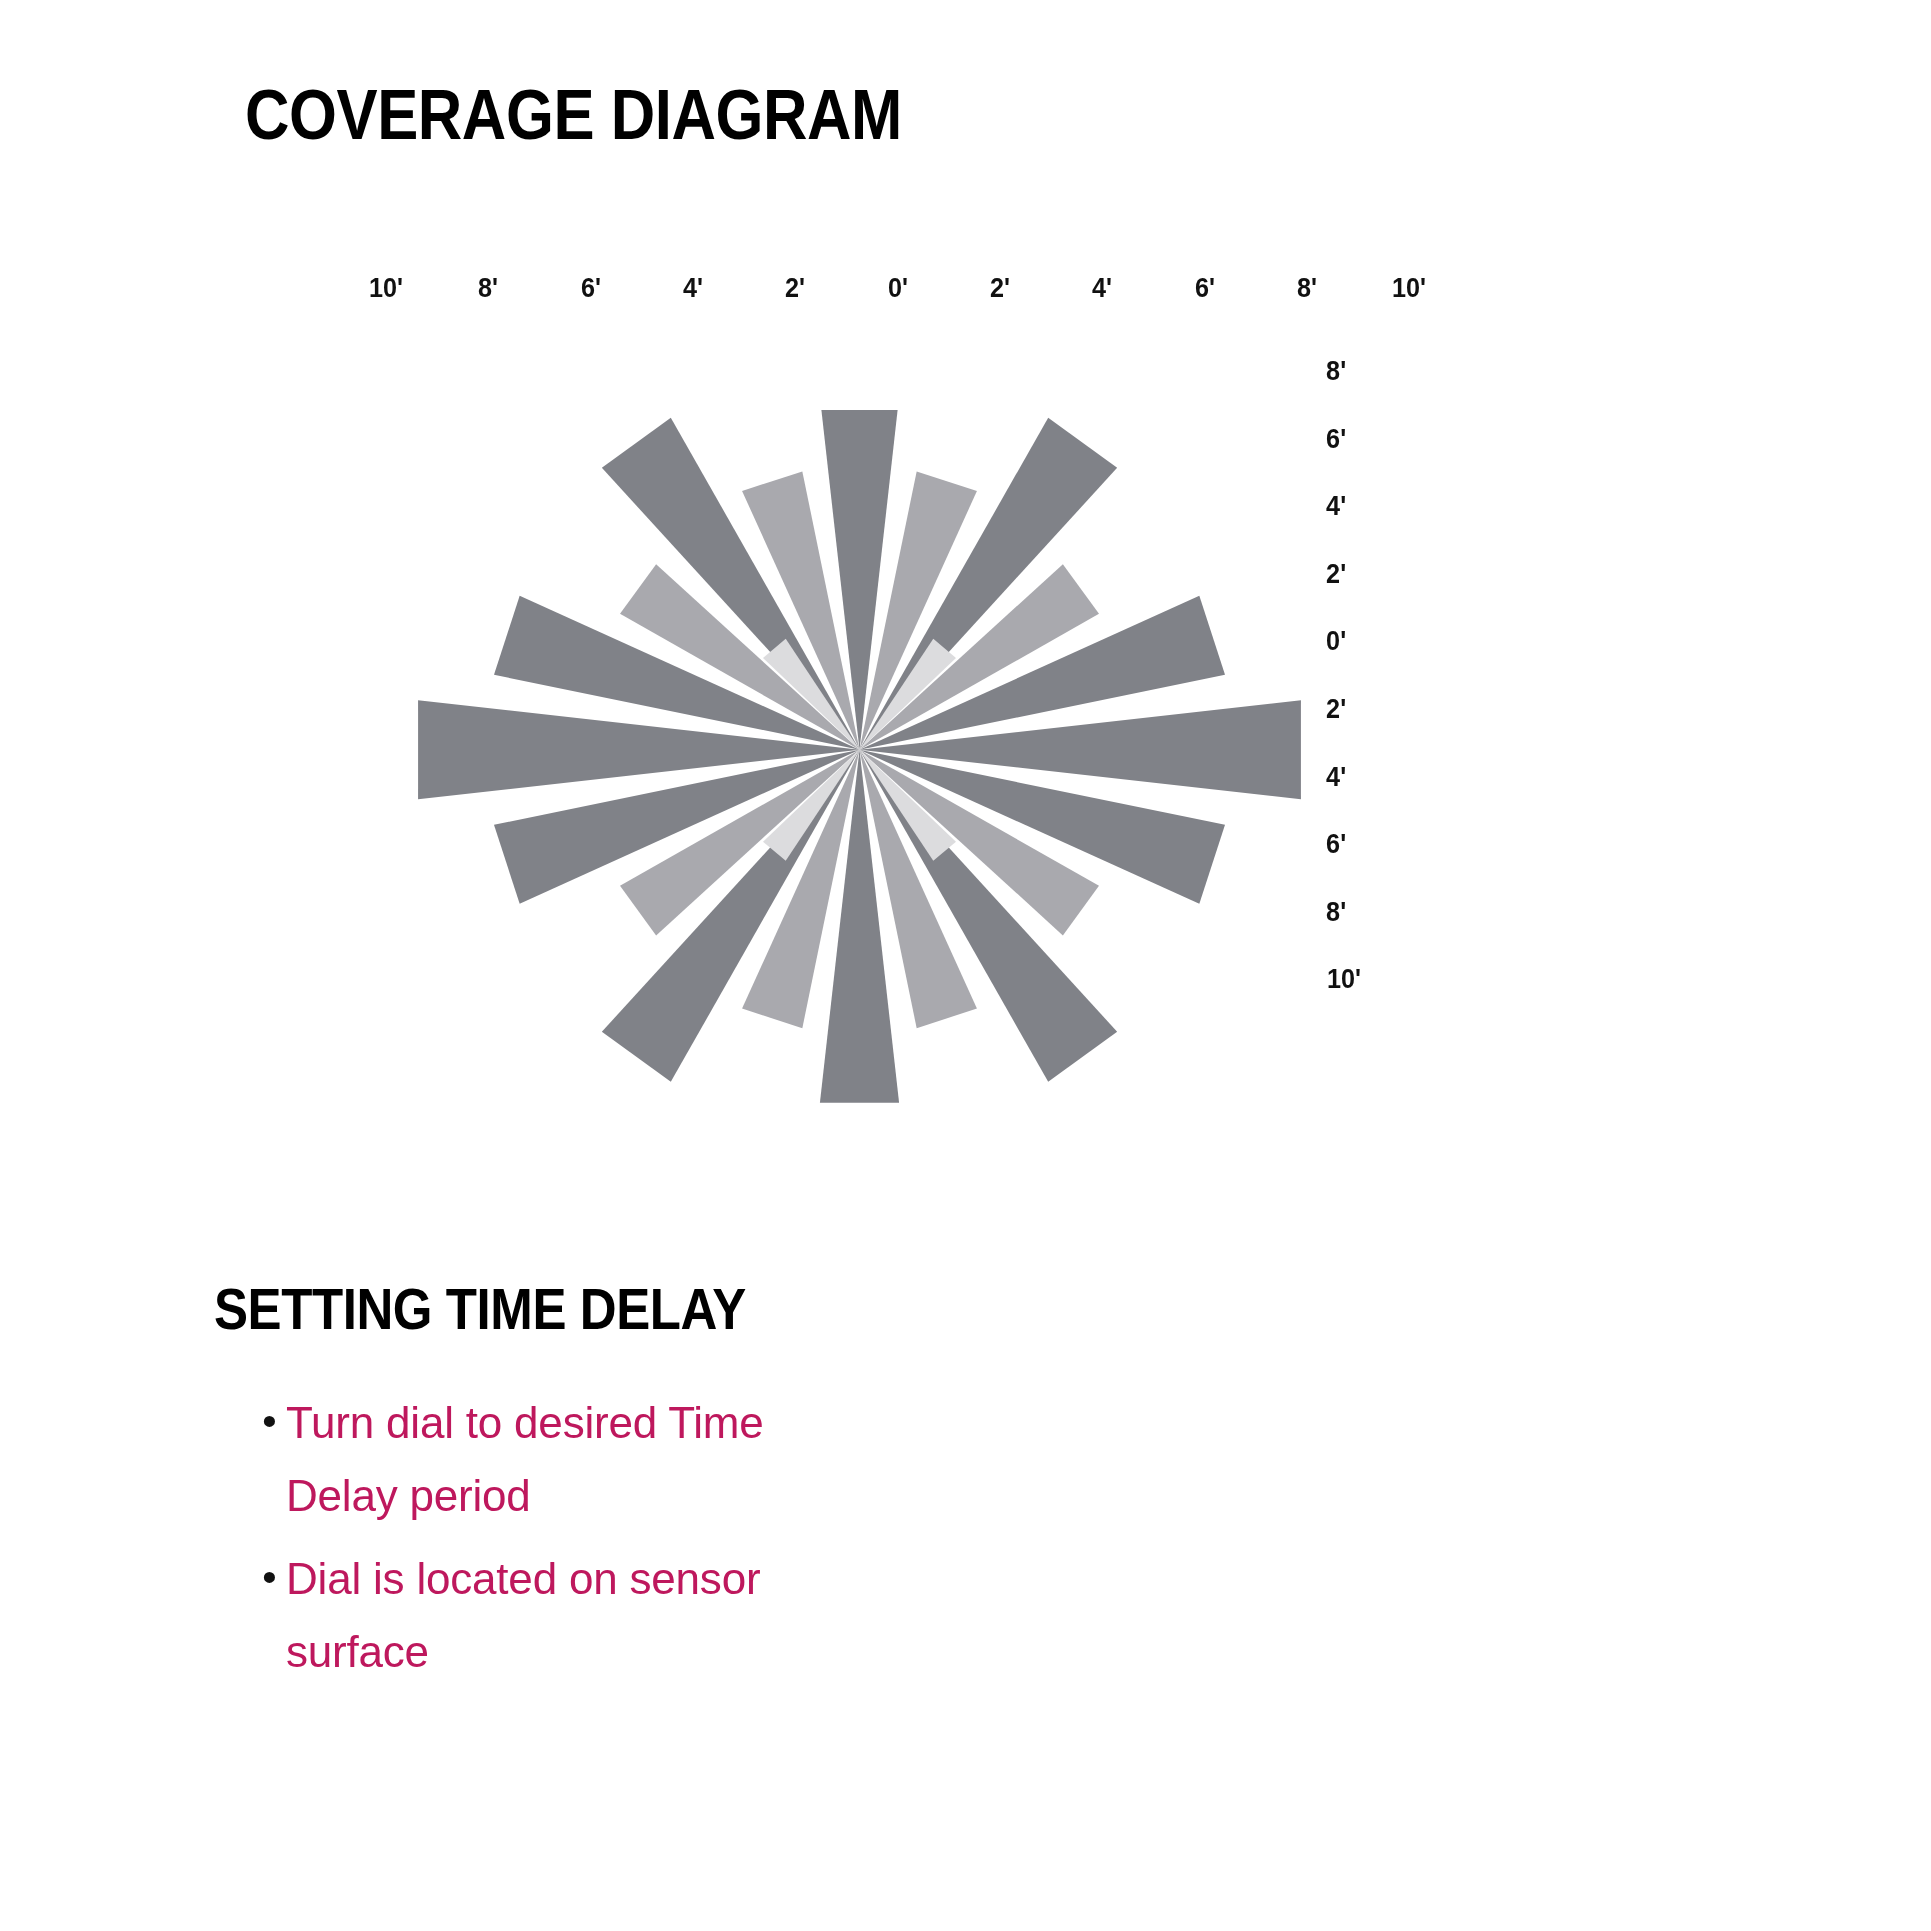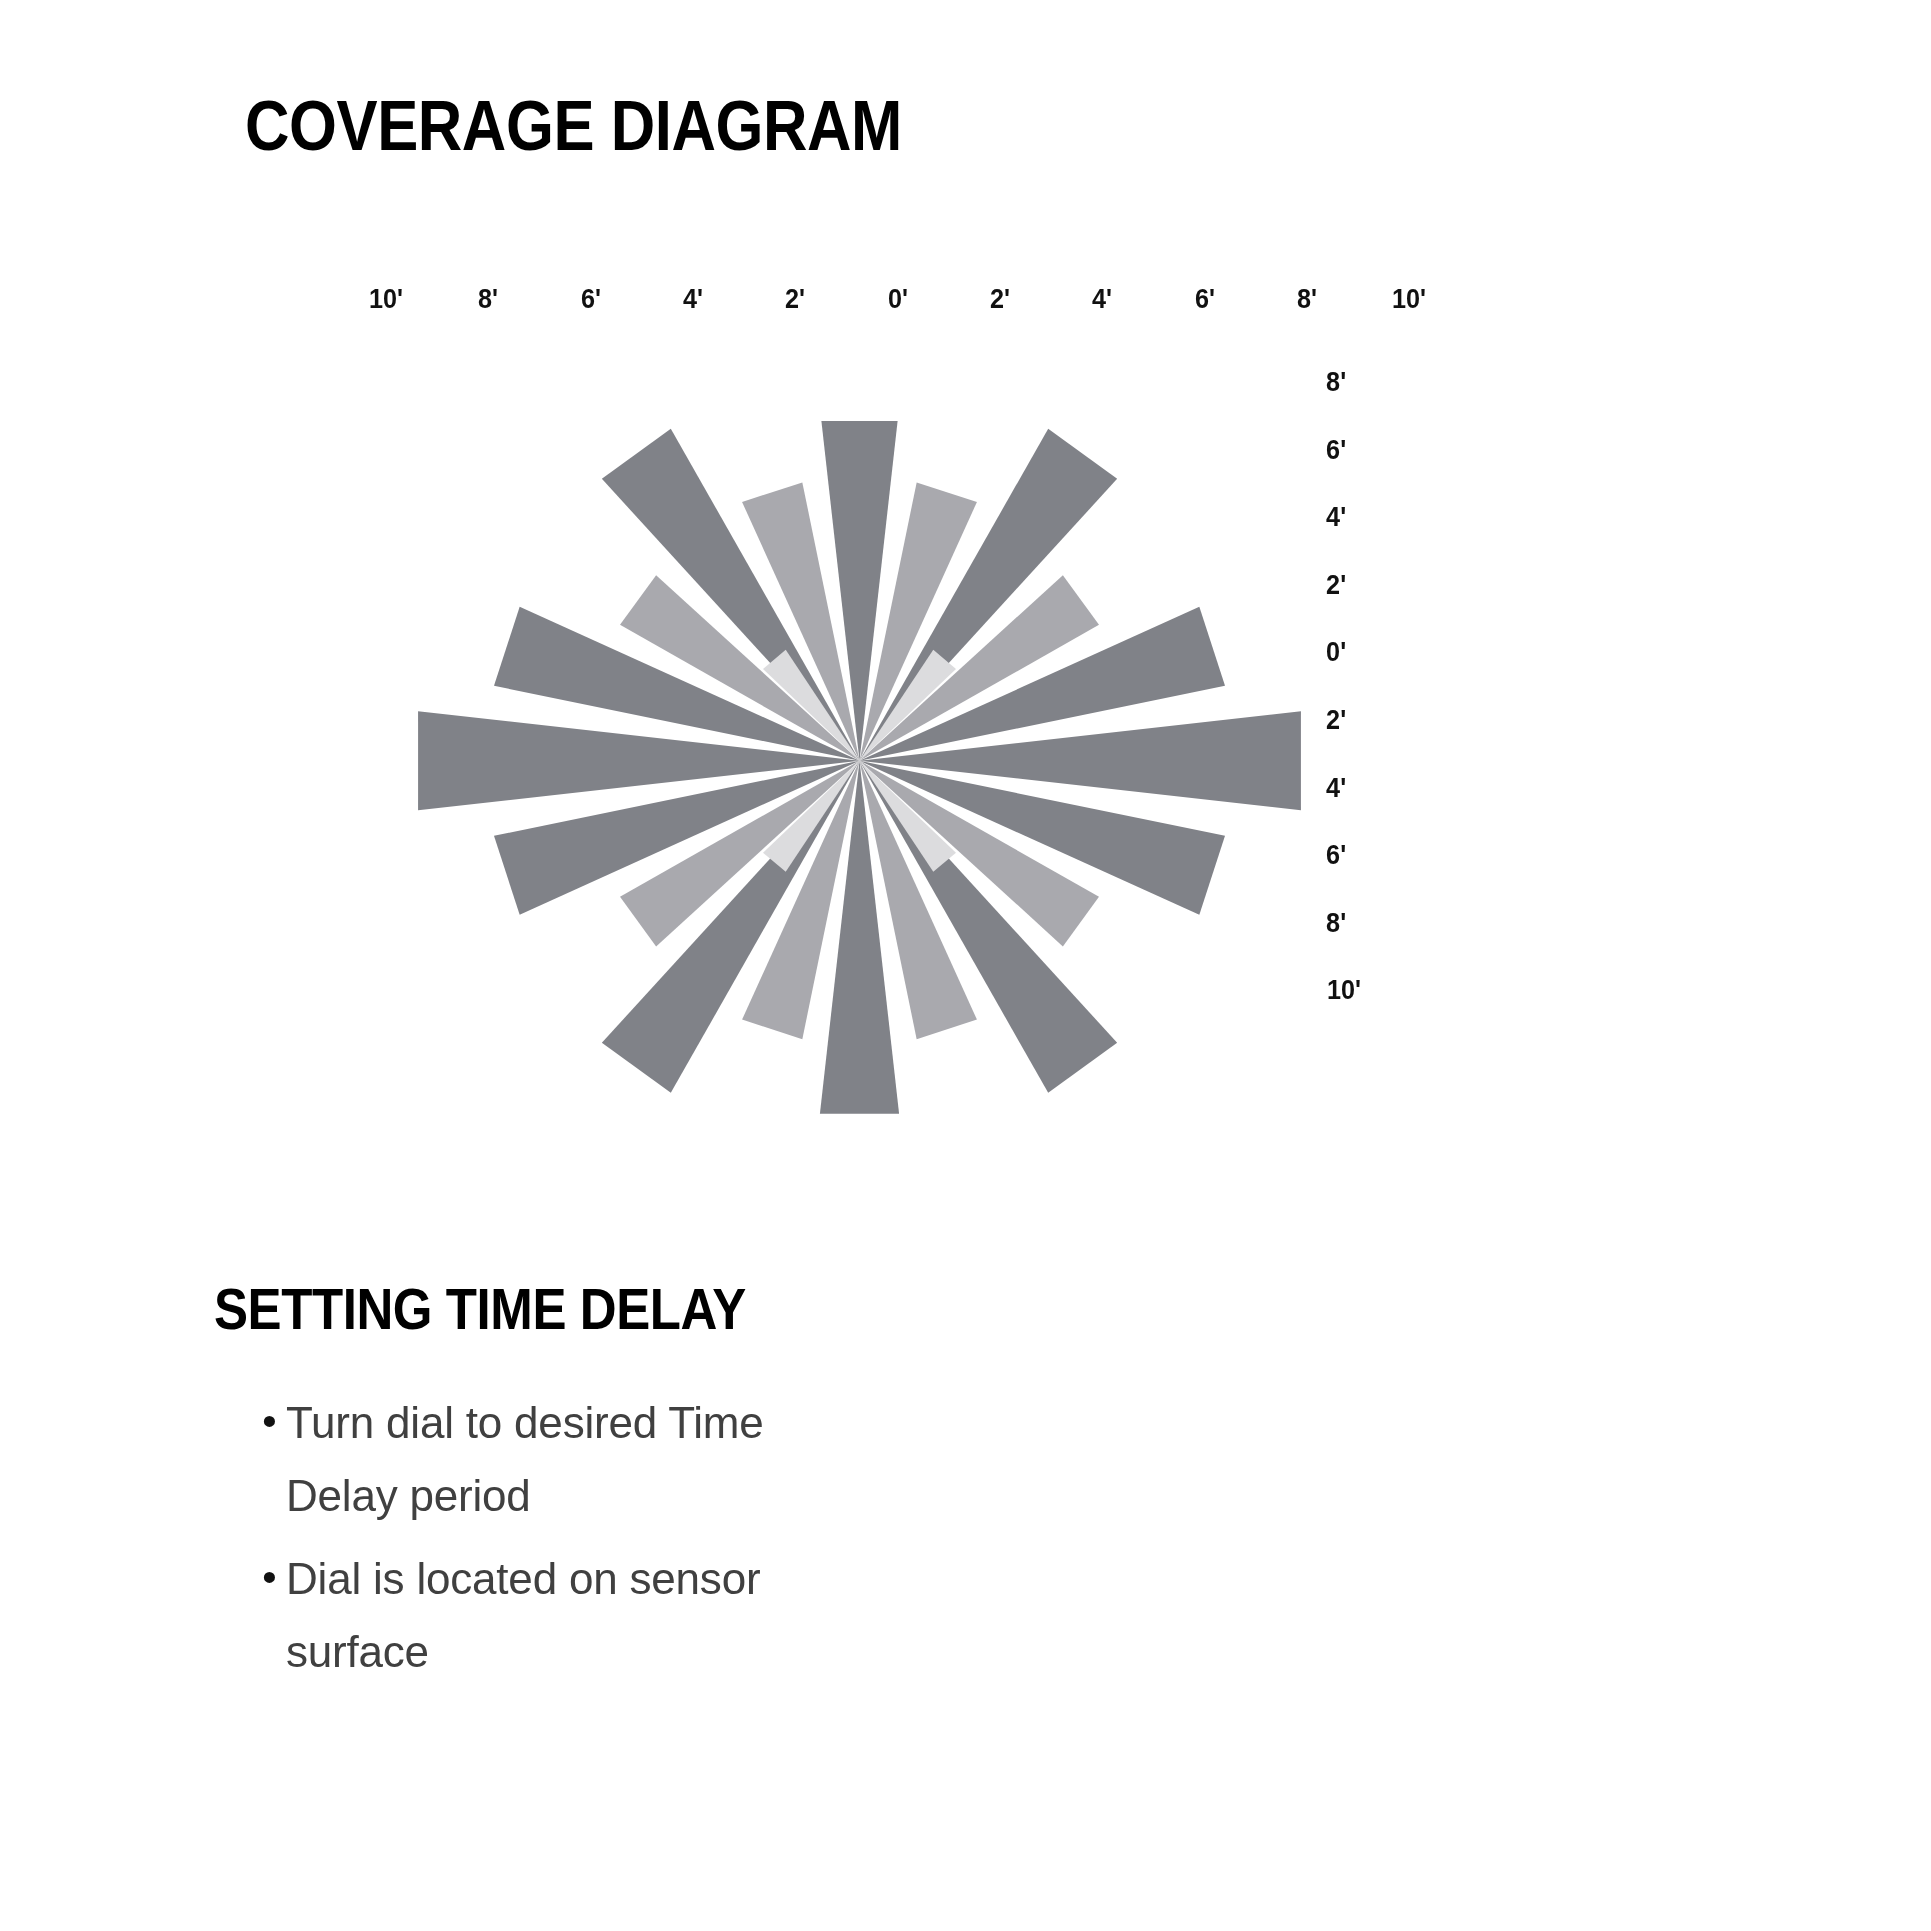--- a/index.html
+++ b/index.html
@@ -22,21 +22,21 @@
     white-space: nowrap;
     transform: scaleX(0.88);
     transform-origin: left center;
   }
   #coverage-title { left: 245px; top: 71px; font-size: 70px; }
   #setting-title  { left: 214px; top: 1274px; font-size: 58px; }
 
   
   #coverage-block {
     position: absolute;
-    left: 0; top: 15px; width: 1931px; height: 1236px;
+    left: 0; top: 4px; width: 1931px; height: 1236px;
   }
 
   
   .h-axis {
     position: absolute;
     left: 386px; top: 268px;
     width: 1023px; height: 39px;
   }
   .h-tick {
     position: absolute;
@@ -90,21 +90,21 @@
     width: 33px;
     flex: 0 0 33px;
     font-size: 41px;
     line-height: 70px;
     color: #111111;
     text-align: center;
   }
   .bullet-text {
     font-size: 44px;
     line-height: 73px;
-    color: #404040;
+    color: #be185d;
     letter-spacing: -0.2px;
   }
 
   
   #dial-area {
     position: absolute;
     left: 908px; top: 126px;
     width: 772px; height: 541px;
   }
   #dial-heading {

